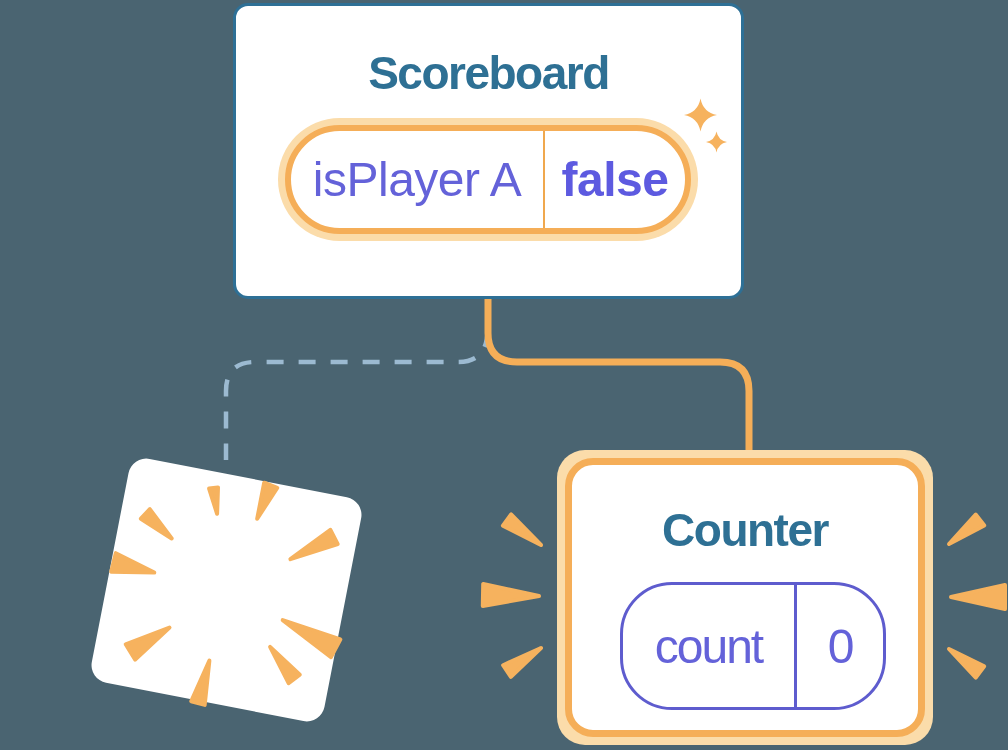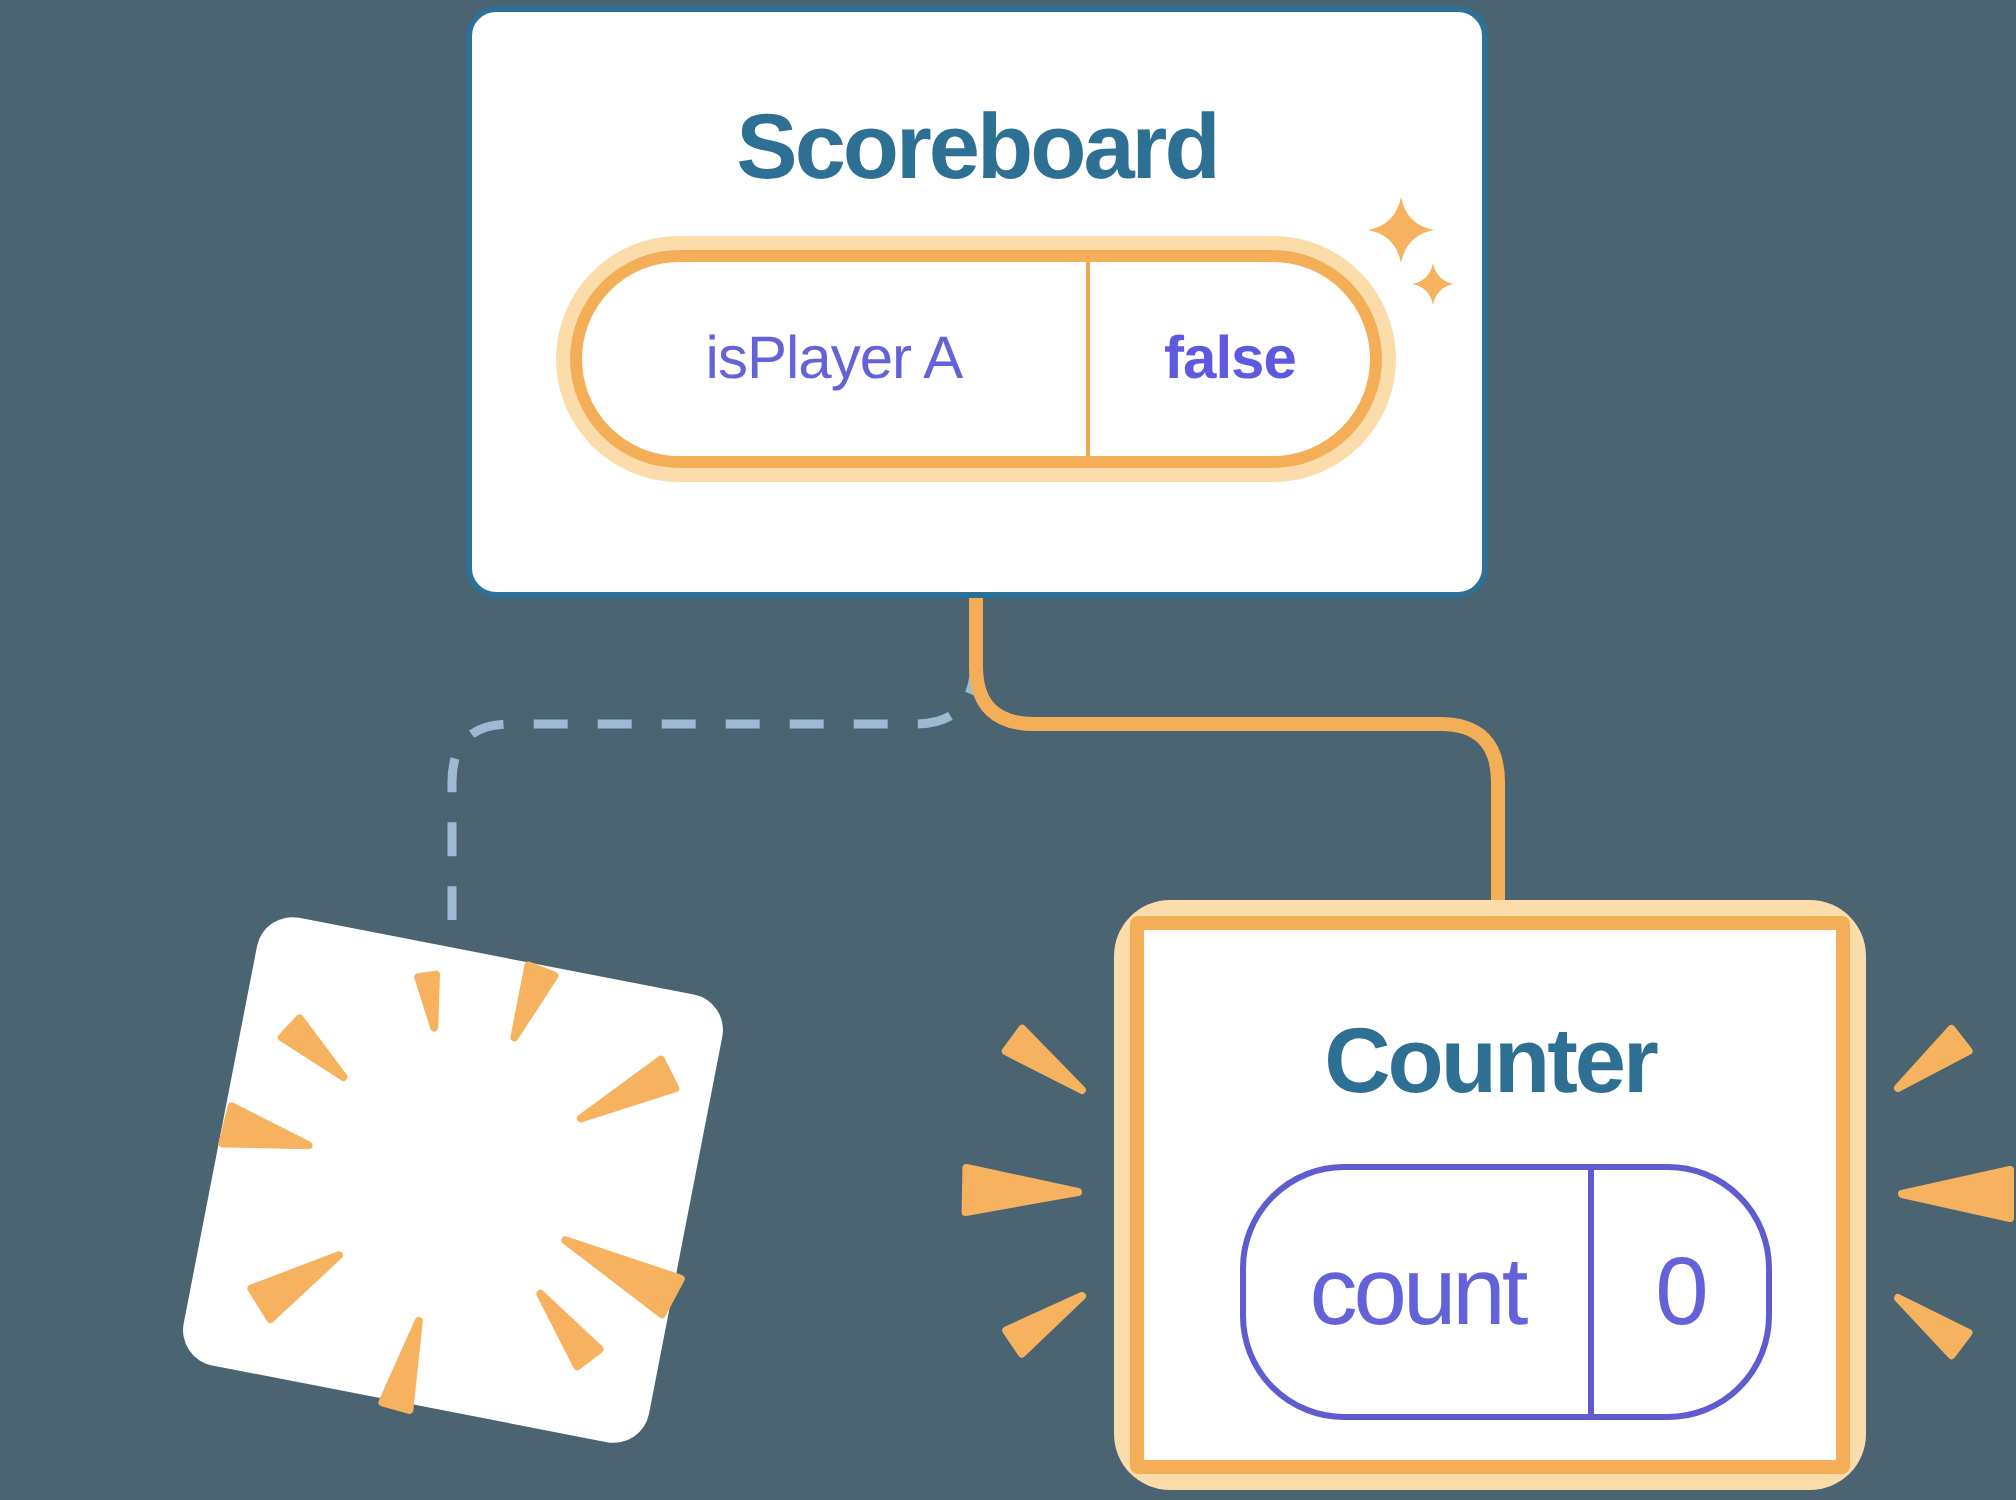--- a/index.html
+++ b/index.html
@@ -39,39 +39,39 @@
   .pill-orange{
     box-sizing:border-box;width:100%;height:100%;
     background:var(--card-bg,#fff);
     border:6px solid var(--accent-orange,#f5ae58);
     border-radius:55px;
     display:flex;align-items:stretch;overflow:hidden;
   }
   .pill-cell{
     display:flex;align-items:center;justify-content:center;
     color:var(--purple-text,#6462d9);
-    font-size:30px;letter-spacing:-0.5px;
+    font-size:48px;letter-spacing:-0.5px;
   }
   .pill-orange .cell-key{flex:0 0 252px;}
   .pill-orange .cell-value{flex:1;font-weight:700;color:var(--purple-bold,#5d5ae0);}
   .divider-orange{flex:0 0 2px;background:var(--divider-orange,#f0a84e);}
 
   
   .counter-glow{
     position:absolute;left:557px;top:450px;width:376px;height:295px;
     box-sizing:border-box;
     background:var(--glow-orange,#fbdcaa);
     border-radius:28px;
     padding:8px;
   }
   .counter-inner{
     box-sizing:border-box;width:100%;height:100%;
     background:var(--card-bg,#fff);
     border:7px solid var(--accent-orange,#f5ae58);
-    border-radius:4px;
+    border-radius:28px;
     position:relative;
   }
   .counter-title{
     position:absolute;left:0;width:100%;top:41px;
     text-align:center;
     color:var(--title-blue,#2e7094);
     font-size:46px;line-height:48px;font-weight:600;letter-spacing:-1.5px;
   }
   .pill-purple{
     position:absolute;left:48px;top:117px;width:266px;height:128px;

